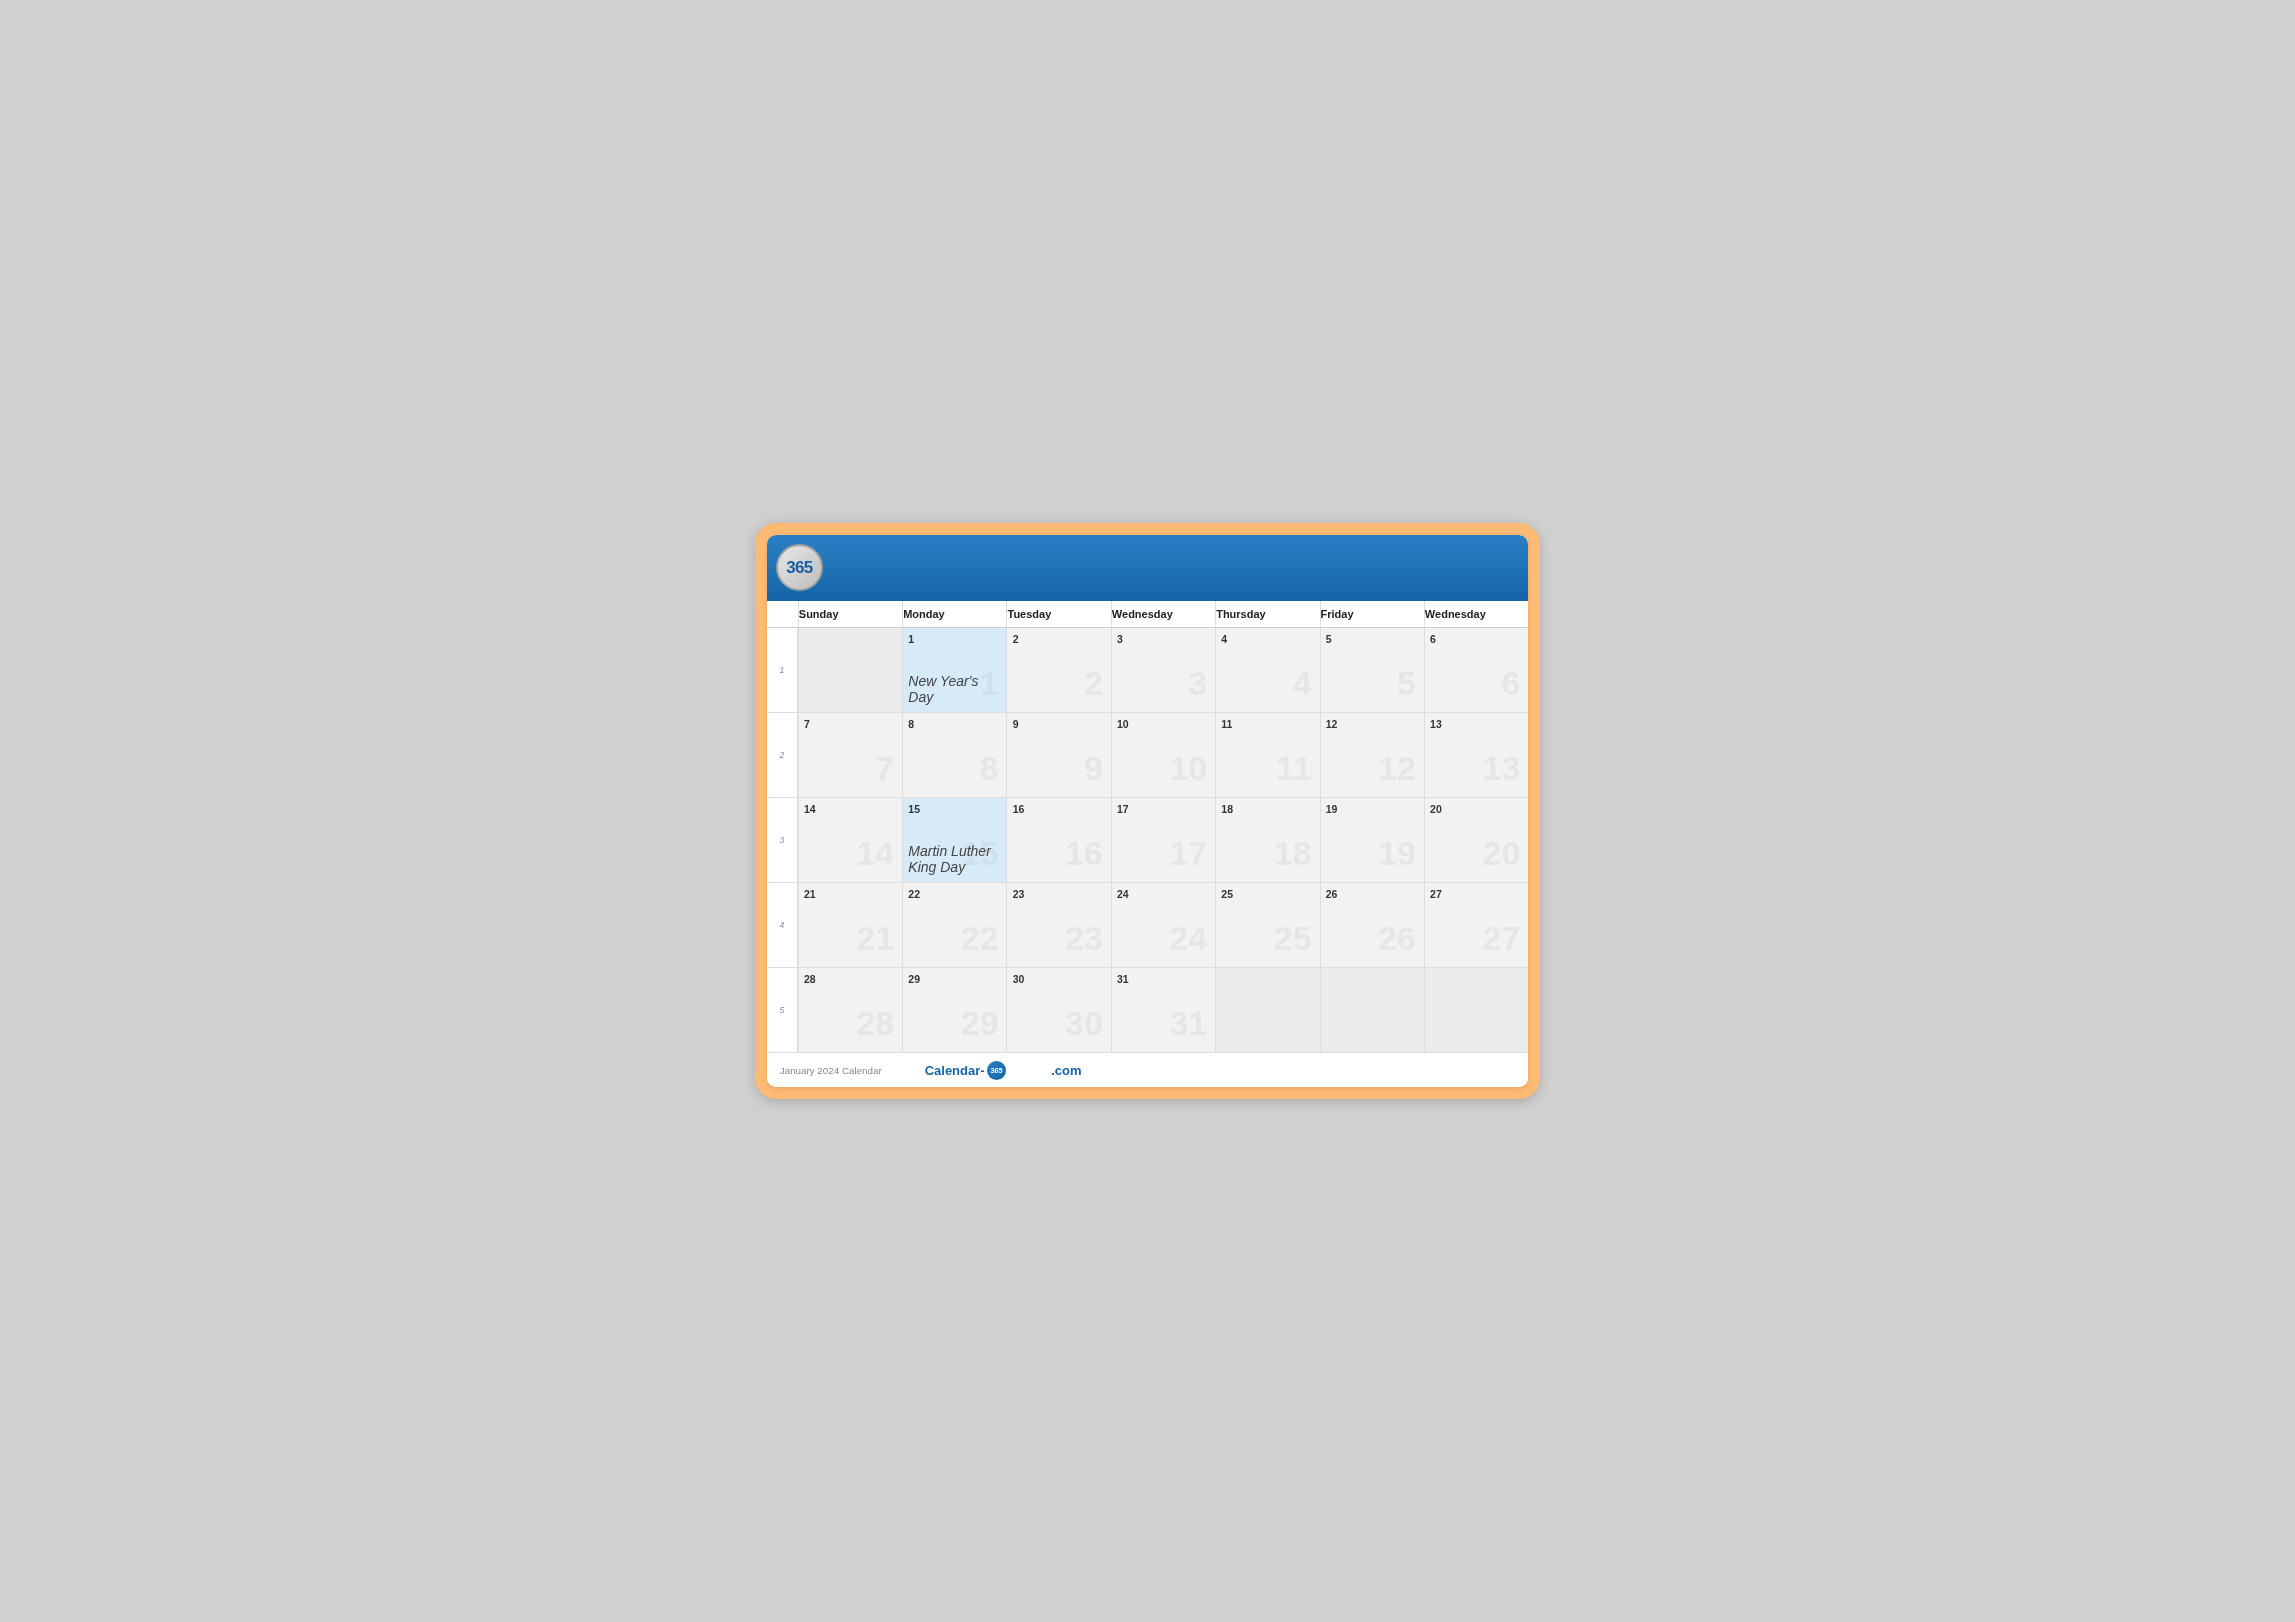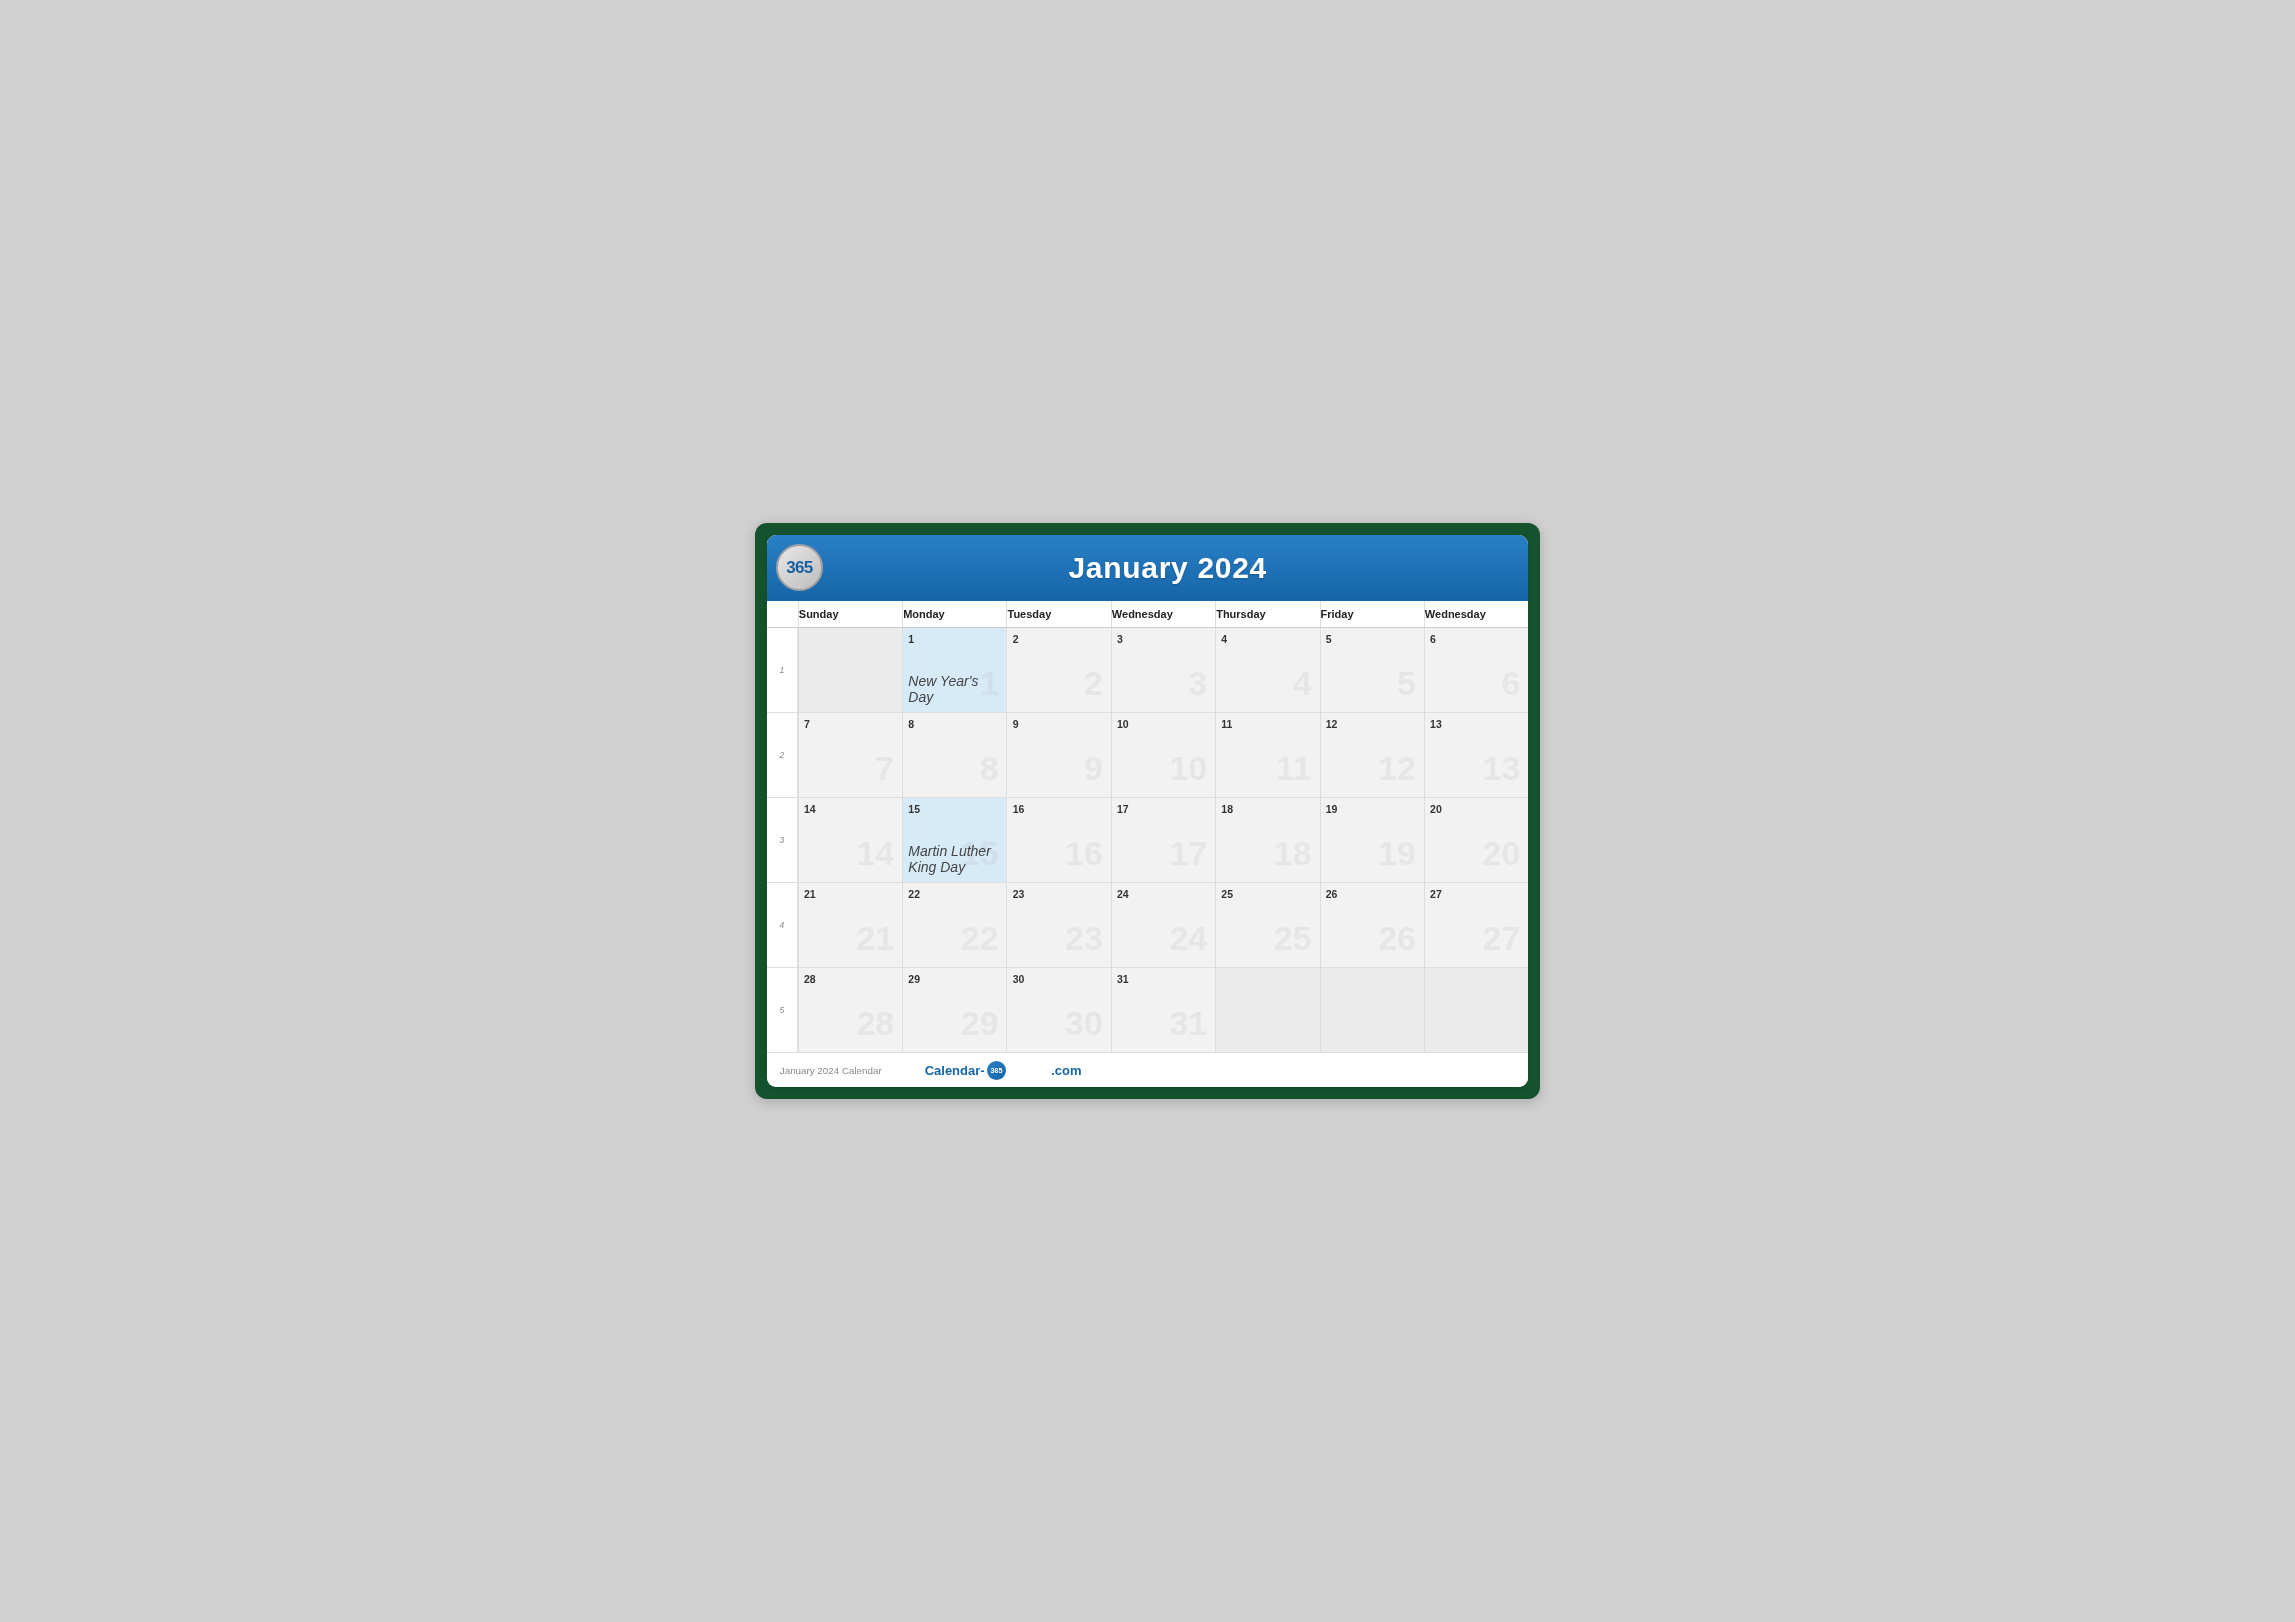--- a/index.html
+++ b/index.html
@@ -7,22 +7,22 @@
       background: #d0d0d0;
       font-family: Arial, Helvetica, sans-serif;
       display: flex;
       flex-direction: column;
       align-items: center;
       justify-content: center;
       min-height: 100vh;
       padding: 13px;
     }
     .page-wrapper {
-      background: #14532d;
-      border-radius: 12px;
+      background: #fdba74;
+      border-radius: 21px;
       padding: 11.8px;
       box-shadow: 0 2.6px 11.8px rgba(0,0,0,0.18);
       width: 100%;
       max-width: 785px;
     }
     .calendar-container {
       background: white;
       border-radius: 9.2px;
       overflow: hidden;
       box-shadow: 0 1.3px 5.2px rgba(0,0,0,0.10);
@@ -178,21 +178,20 @@
     }
   </style>
 </head>
 <body>
 
 <div class="page-wrapper">
   <div class="calendar-container">
 
     <div class="calendar-header">
       <div class="logo-badge">365</div>
-      <div class="calendar-title">January 2024</div>
     </div>
 
     <div class="dow-row">
       <div class="week-num-header"></div>
       <div class="dow-cell">Sunday</div>
       <div class="dow-cell">Monday</div>
       <div class="dow-cell">Tuesday</div>
       <div class="dow-cell">Wednesday</div>
       <div class="dow-cell">Thursday</div>
       <div class="dow-cell">Friday</div>

